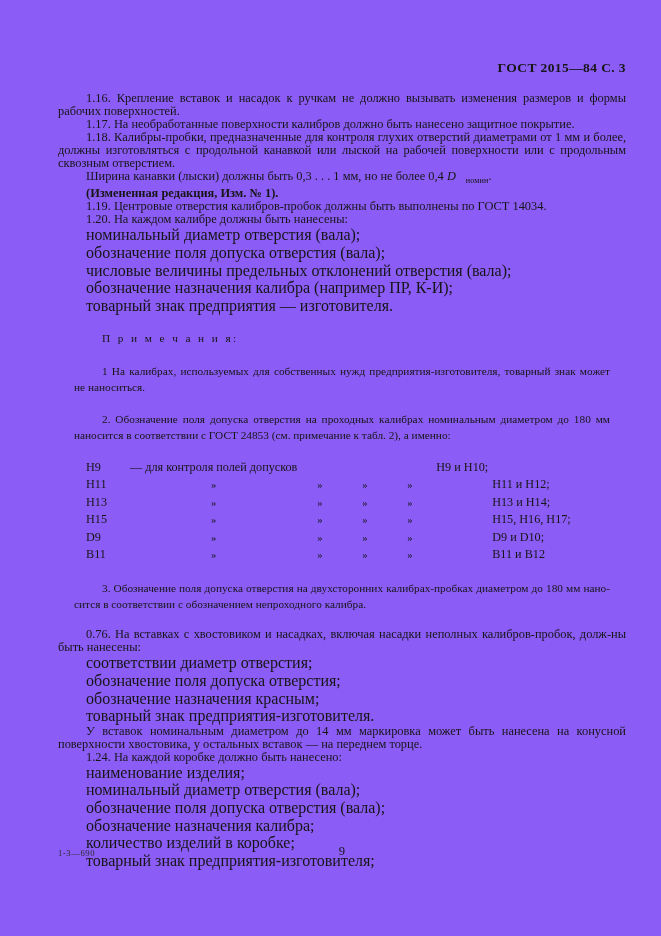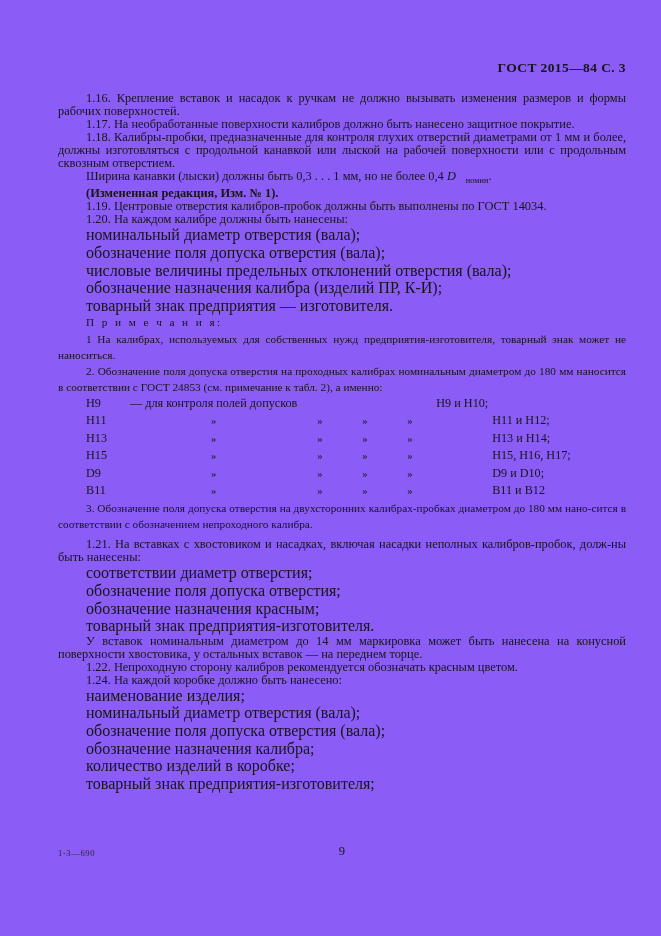--- a/index.html
+++ b/index.html
@@ -65,21 +65,21 @@
   }
   .ital {
     font-style: italic;
   }
   
   .notes {
     font-size: 11.3px;
     line-height: 16.2px;
   }
   .notes p {
-    margin: 0;
+    margin: 16px;
     text-align: justify;
     text-indent: 28px;
   }
   .notes-title {
     text-indent: 28px !important;
     letter-spacing: 2.4px;
     text-align: left !important;
   }
   
   .ditto-table {
@@ -144,21 +144,21 @@
 
     <p class="para bold">(Измененная редакция, Изм. № 1).</p>
 
     <p class="para">1.19. Центровые отверстия калибров-пробок должны быть выполнены по ГОСТ 14034.</p>
 
     <p class="para">1.20. На каждом калибре должны быть нанесены:</p>
 
     <p class="item">номинальный диаметр отверстия (вала);</p>
     <p class="item">обозначение поля допуска отверстия (вала);</p>
     <p class="item">числовые величины предельных отклонений отверстия (вала);</p>
-    <p class="item">обозначение назначения калибра (изделий ПР, К-И);</p>
+    <p class="item">обозначение назначения калибра (например ПР, К-И);</p>
     <p class="item">товарный знак предприятия — изготовителя.</p>
 
     <div class="notes">
       <p class="notes-title">П р и м е ч а н и я:</p>
       <p>1 На калибрах, используемых для собственных нужд предприятия-изготовителя, товарный знак может не наноситься.</p>
       <p>2. Обозначение поля допуска отверстия на проходных калибрах номинальным диаметром до 180 мм наносится в соответствии с ГОСТ 24853 (см. примечание к табл. 2), а именно:</p>
 
       <table class="ditto-table">
         <tbody>
           <tr>
@@ -213,30 +213,29 @@
             <td class="cd"><span class="ditto-mark">»</span></td>
             <td class="cd"></td>
             <td class="cr">B11 и B12</td>
           </tr>
         </tbody>
       </table>
 
       <p>3. Обозначение поля допуска отверстия на двухсторонних калибрах-пробках диаметром до 180 мм нано-сится в соответствии с обозначением непроходного калибра.</p>
     </div>
 
-    <p class="para" style="margin-top:6px;">1.21. На вставках с хвостовиком и насадках, включая насадки неполных калибров-пробок, долж-ны быть нанесены:</p>
+    <p class="para" style="margin-top:6px;">0.76. На вставках с хвостовиком и насадках, включая насадки неполных калибров-пробок, долж-ны быть нанесены:</p>
 
     <p class="item">соответствии диаметр отверстия;</p>
     <p class="item">обозначение поля допуска отверстия;</p>
     <p class="item">обозначение назначения красным;</p>
     <p class="item">товарный знак предприятия-изготовителя.</p>
 
     <p class="para">У вставок номинальным диаметром до 14 мм маркировка может быть нанесена на конусной поверхности хвостовика, у остальных вставок — на переднем торце.</p>
 
-    <p class="para">1.22. Непроходную сторону калибров рекомендуется обозначать красным цветом.</p>
 
 
     <p class="para">1.24. На каждой коробке должно быть нанесено:</p>
 
     <p class="item">наименование изделия;</p>
     <p class="item">номинальный диаметр отверстия (вала);</p>
     <p class="item">обозначение поля допуска отверстия (вала);</p>
     <p class="item">обозначение назначения калибра;</p>
     <p class="item">количество изделий в коробке;</p>
     <p class="item">товарный знак предприятия-изготовителя;</p>

